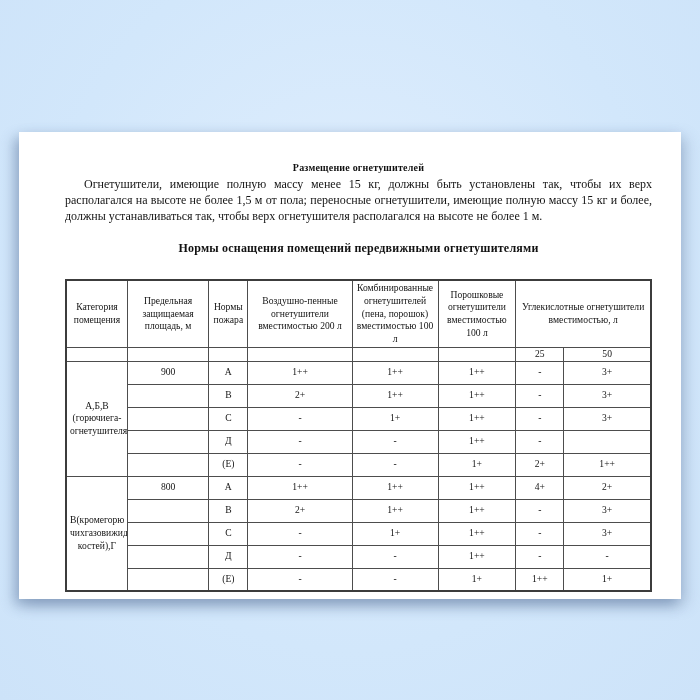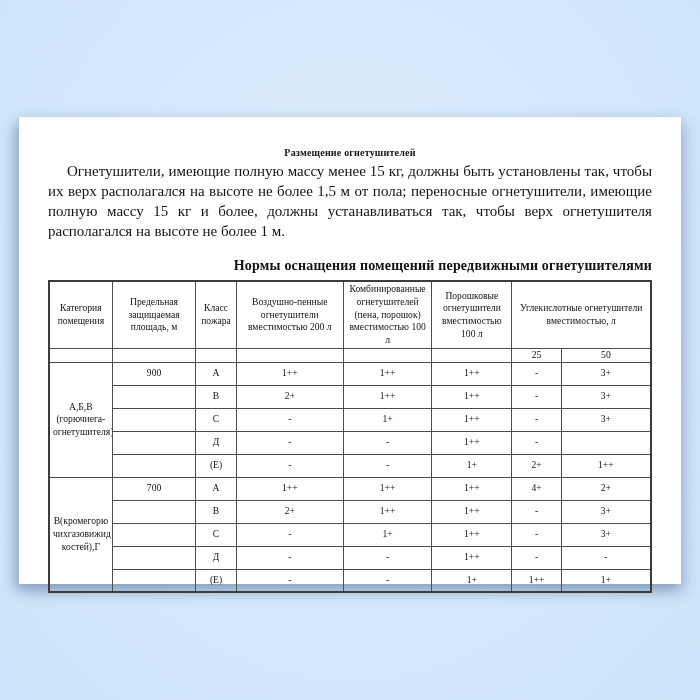--- a/index.html
+++ b/index.html
@@ -3,36 +3,36 @@
 <meta charset="utf-8">
 <style>
   html,body{margin:0;padding:0;}
   body{
     width:700px;height:700px;overflow:hidden;
     font-family:"Liberation Serif", serif;
     background:radial-gradient(ellipse at 50% 42%, #e0eefd 0%, #d2e7fb 62%, #cde3f9 100%);
     position:relative;
   }
   .page{
-    position:absolute;left:19px;top:117px;width:662px;height:467px;
+    position:absolute;left:19px;top:132px;width:662px;height:467px;
     background:#ffffff;box-sizing:border-box;
-    padding:30px 29px 0 29px;
+    padding:30px 29px 0 46px;
     box-shadow:-5px 6px 12px rgba(85,110,150,0.45), 5px 6px 14px rgba(85,110,150,0.30);
   }
   .doc-title{
     font-size:10px;font-weight:bold;text-align:center;color:#111;
     margin:0 0 3px 0;letter-spacing:0.2px;
   }
   .body-text{
-    font-size:15px;line-height:1.34;color:#141414;
+    font-size:12px;line-height:1.34;color:#141414;
     text-align:justify;text-indent:19px;margin:0;
   }
   .table-title{
-    font-size:14px;font-weight:bold;text-align:right;color:#111;
-    margin:17px 0 6px 0;letter-spacing:0.2px;
+    font-size:12px;font-weight:bold;text-align:center;color:#111;
+    margin:17px 0 23px 0;letter-spacing:0.2px;
   }
   table.norms{
     width:100%;border-collapse:collapse;table-layout:fixed;
     font-size:9.6px;color:#141414;
     border:2px solid #3c3c3c;
   }
   table.norms th, table.norms td{
     border:1px solid #4d4d4d;
     font-weight:normal;text-align:center;vertical-align:middle;
     padding:1px 3px;line-height:1.32;
@@ -62,21 +62,21 @@
       <col style="width:17.8%">
         <col style="width:14.7%">
         <col style="width:13.3%">
       <col style="width:8.2%">
         <col style="width:14.9%">
     </colgroup>
     <thead>
       <tr class="hrow">
         <th>Категория помещения</th>
         <th>Предельная защищаемая площадь, м</th>
-        <th>Класс пожара</th>
+        <th>Нормы пожара</th>
         <th>Воздушно-пенные огнетушители вместимостью 200 л</th>
         <th>Комбинированные огнетушителей (пена, порошок) вместимостью 100 л</th>
         <th>Порошковые огнетушители вместимостью 100 л</th>
         <th colspan="2">Углекислотные огнетушители вместимостью, л</th>
       </tr>
       <tr class="srow">
         <th></th>
         <th></th>
         <th></th>
         <th></th>
@@ -130,21 +130,21 @@
         <td>(Е)</td>
         <td>-</td>
         <td>-</td>
         <td>1+</td>
         <td>2+</td>
         <td>1++</td>
       </tr>
 
       <tr>
         <td class="cat" rowspan="5">В(кромегорю чихгазовижид костей),Г</td>
-        <td>700</td>
+        <td>800</td>
         <td>А</td>
         <td>1++</td>
         <td>1++</td>
         <td>1++</td>
         <td>4+</td>
         <td>2+</td>
       </tr>
       <tr>
         <td></td>
         <td>В</td>

